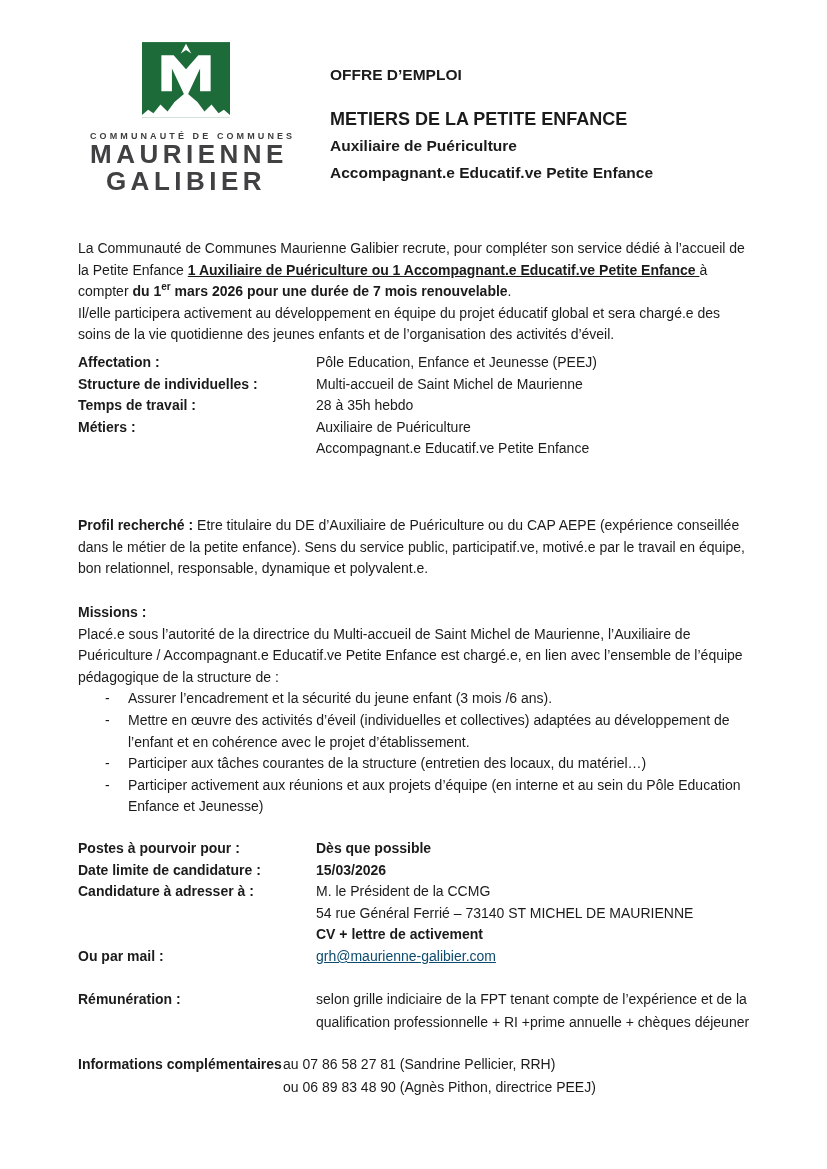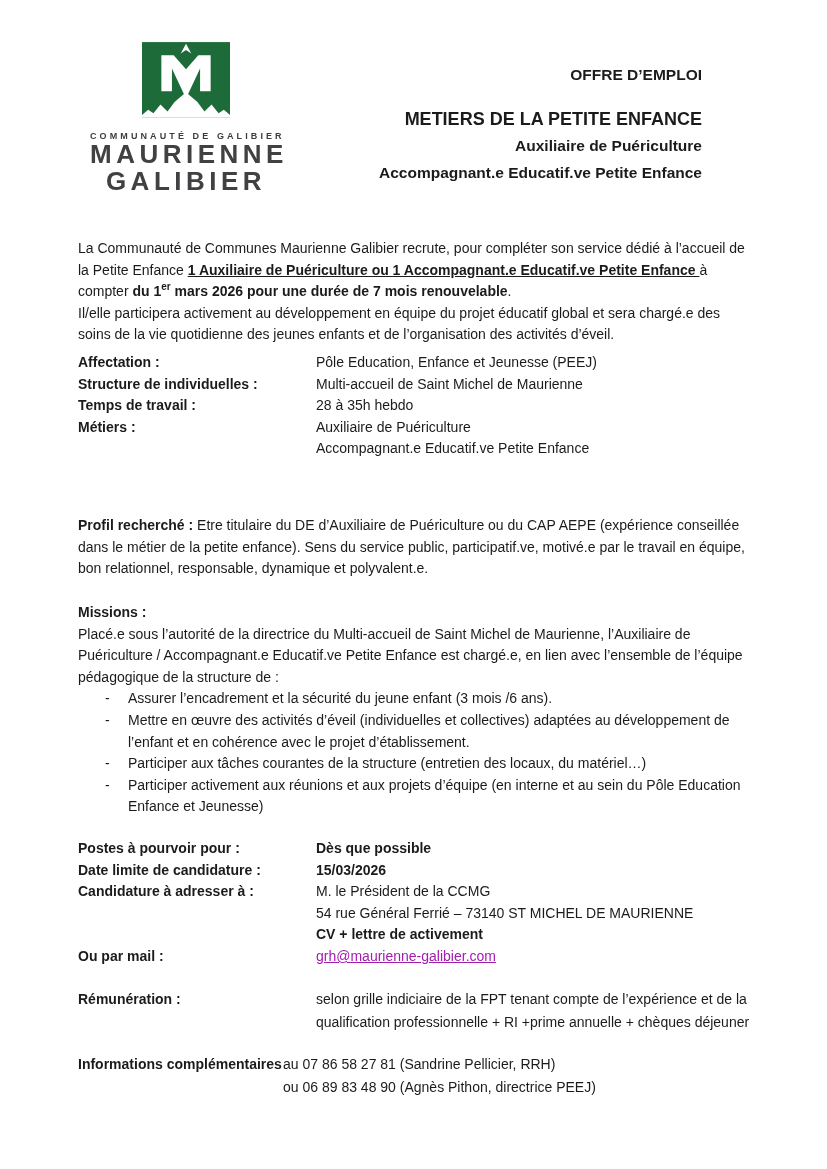--- a/index.html
+++ b/index.html
@@ -19,21 +19,21 @@
 
   
   .logo-block { position:absolute; left:90px; top:42px; width:192px; text-align:center; }
   .logo-emblem { display:block; margin:0 auto; }
   .logo-sub {
     margin-top:7px; font-size:9px; font-weight:bold; letter-spacing:3.1px;
     color:#3d3d3d; white-space:nowrap;
   }
   .logo-name { font-size:26px; font-weight:bold; color:#414042; letter-spacing:4.5px; line-height:27px; }
 
-  .title-block { position:absolute; left:330px; top:66px; width:372px; text-align:right; }
+  .title-block { position:absolute; left:330px; top:66px; width:372px; text-align:left; }
   .doc-title { font-size:15.5px; font-weight:bold; margin-bottom:25px; }
   .doc-subtitle { font-size:18px; font-weight:bold; margin-bottom:7px; }
   .doc-job { font-size:15.5px; font-weight:bold; margin-bottom:9px; }
 
   
   .section { position:absolute; left:78px; width:676px; font-size:14px; line-height:21.6px; }
   #intro { top:238px; }
   #intro p { margin:0; }
 
   #details { top:344px;margin-top:8px; }
@@ -51,35 +51,35 @@
   #application .val-line { display:block; }
 
   #remuneration { top:988px; line-height:23px; }
   #remuneration .kv-val { max-width:437px; }
 
   #infos { top:1053px; line-height:23px; }
   .info-row { display:flex; }
   .info-label { width:205px; flex-shrink:0; font-weight:bold; }
   .info-val { flex:1; }
 
-  .mail-link { color:#a21caf; text-decoration:underline; cursor:pointer; }
+  .mail-link { color:#0c4a6e; text-decoration:underline; cursor:pointer; }
 </style>
 </head>
 <body>
 
 <div class="page">
 
   <div class="logo-block">
     <svg class="logo-emblem" width="88" height="82" viewBox="0 0 100 93">
       <rect x="0" y="0" width="100" height="86" fill="#1E6B3A"></rect>
       <path d="M0,86 L0,83 L7,77 L13,81 L21,71 L29,79 L37,68 L50,57 L63,68 L71,79 L79,71 L87,81 L93,77 L100,83 L100,86 Z" fill="#ffffff"></path>
       <path d="M22,15 L36,15 L50,31 L64,15 L78,15 L78,56 L66,56 L66,30 L50,64 L34,30 L34,56 L22,56 Z" fill="#ffffff"></path>
       <polygon points="50,2 56,13 50,9 44,13" fill="#ffffff"></polygon>
     </svg>
-    <div class="logo-sub">COMMUNAUTÉ DE GALIBIER</div>
+    <div class="logo-sub">COMMUNAUTÉ DE COMMUNES</div>
     <div class="logo-name">MAURIENNE</div>
     <div class="logo-name">GALIBIER</div>
   </div>
 
   <div class="title-block">
     <div class="doc-title">OFFRE D’EMPLOI</div>
     <div class="doc-subtitle">METIERS DE LA PETITE ENFANCE</div>
     <div class="doc-job">Auxiliaire de Puériculture</div>
     <div class="doc-job">Accompagnant.e Educatif.ve Petite Enfance</div>
   </div>

